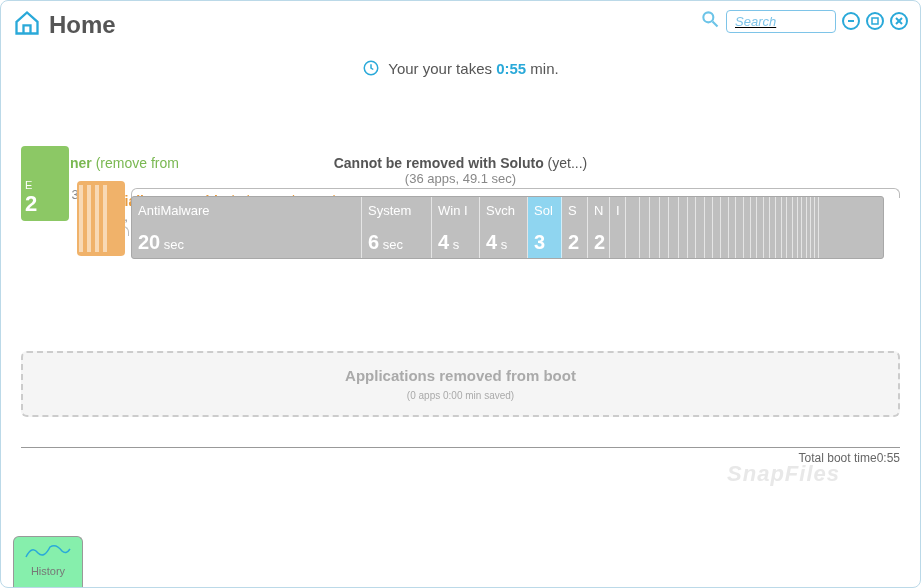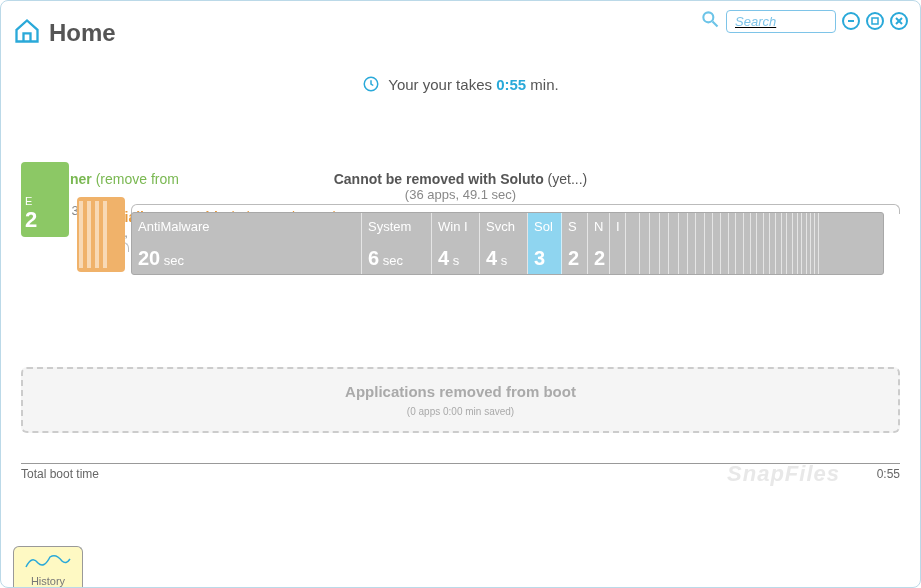--- a/index.html
+++ b/index.html
@@ -1,19 +1,19 @@
 <!DOCTYPE html>
 <html><head>
 <meta charset="utf-8">
 <style>
 * { margin: 0; padding: 0; box-sizing: border-box; font-family: Arial, sans-serif; }
 body { width: 921px; height: 588px; background: #fff; border: 1px solid #bbd9e8; border-radius: 8px; overflow: hidden; position: relative; }
 
 
-.header { display: flex; align-items: center; padding: 16px 12px; position: relative; }
+.header { display: flex; align-items: center; padding: 8px 12px; position: relative; }
 .home-icon svg { width: 28px; height: 28px; }
 .page-title { font-size: 24px; font-weight: bold; color: #555; margin-left: 8px; }
 .header-right { position: absolute; right: 12px; top: 8px; display: flex; align-items: center; gap: 6px; text-decoration: underline; }
 .search-icon svg { width: 20px; height: 20px; }
 .search-input { border: 1px solid #7ec4e8; border-radius: 4px; padding: 3px 8px; font-size: 13px; font-style: italic; color: #999; width: 110px; outline: none; }
 .search-input::placeholder { color: #7ec4e8; font-style: italic; }
 .win-btn { width: 18px; height: 18px; border: 2px solid #2aa9d9; border-radius: 50%; display: flex; align-items: center; justify-content: center; cursor: pointer; color: #2aa9d9; font-weight: bold; font-size: 13px; line-height: 1; }
 .win-btn svg { width: 10px; height: 10px; }
 
 
@@ -54,26 +54,26 @@
 .seg-val .unit { font-size: 13px; font-weight: normal; margin-top: 48px; }
 .seg.highlight { background: #8fd5f0; }
 .seg.tiny { padding: 0; flex: 0 0 auto; }
 
 
 .removed-panel { margin: 70px 20px 0 20px; border: 2px dashed #ccc; border-radius: 6px; background: #f5f5f5; text-align: center; padding: 14px 0; }
 .removed-title { color: #aaa; font-weight: bold; font-size: 15px; }
 .removed-sub { color: #aaa; font-size: 10px; margin-top: 6px; }
 
 
-.footer-line { margin: 30px 20px 12px 20px; border-top: 1px solid #999; display: flex; justify-content: space-between; font-size: 12px; color: #666; padding-top: 3px; }
+.footer-line { margin: 30px 20px 12px 20px; border-top: 1px solid #999; display: flex; justify-content: flex-end; font-size: 12px; color: #666; padding-top: 3px; }
 
 .watermark { position: absolute; right: 80px; bottom: 100px; font-size: 22px; font-weight: bold; font-style: italic; color: #e8e8e8; letter-spacing: 1px; }
 
 
-.history-tab { position: absolute; left: 12px; bottom: 0; border: 1px solid #999; border-bottom: none; border-radius: 6px 6px 0 0; padding: 4px 10px 0 10px; text-align: center; cursor: pointer; background: #fef9c3; }
+.history-tab { position: absolute; left: 12px; bottom: 0; border: 1px solid #999; border-bottom: none; border-radius: 6px 6px 0 0; padding: 4px 10px 10px 10px; text-align: center; cursor: pointer; background: #86efac; }
 .history-tab svg { width: 48px; height: 20px; }
 .history-label { font-size: 11px; color: #777; }
 
 .cannot-bracket { height: 10px; border-top: 1px solid #bbb; border-left: 1px solid #bbb; border-right: 1px solid #bbb; border-radius: 6px 6px 0 0; margin: 2px 20px 0 130px; }
 </style>
 </head>
 <body>
 
 <div class="header">
   <span class="home-icon">

